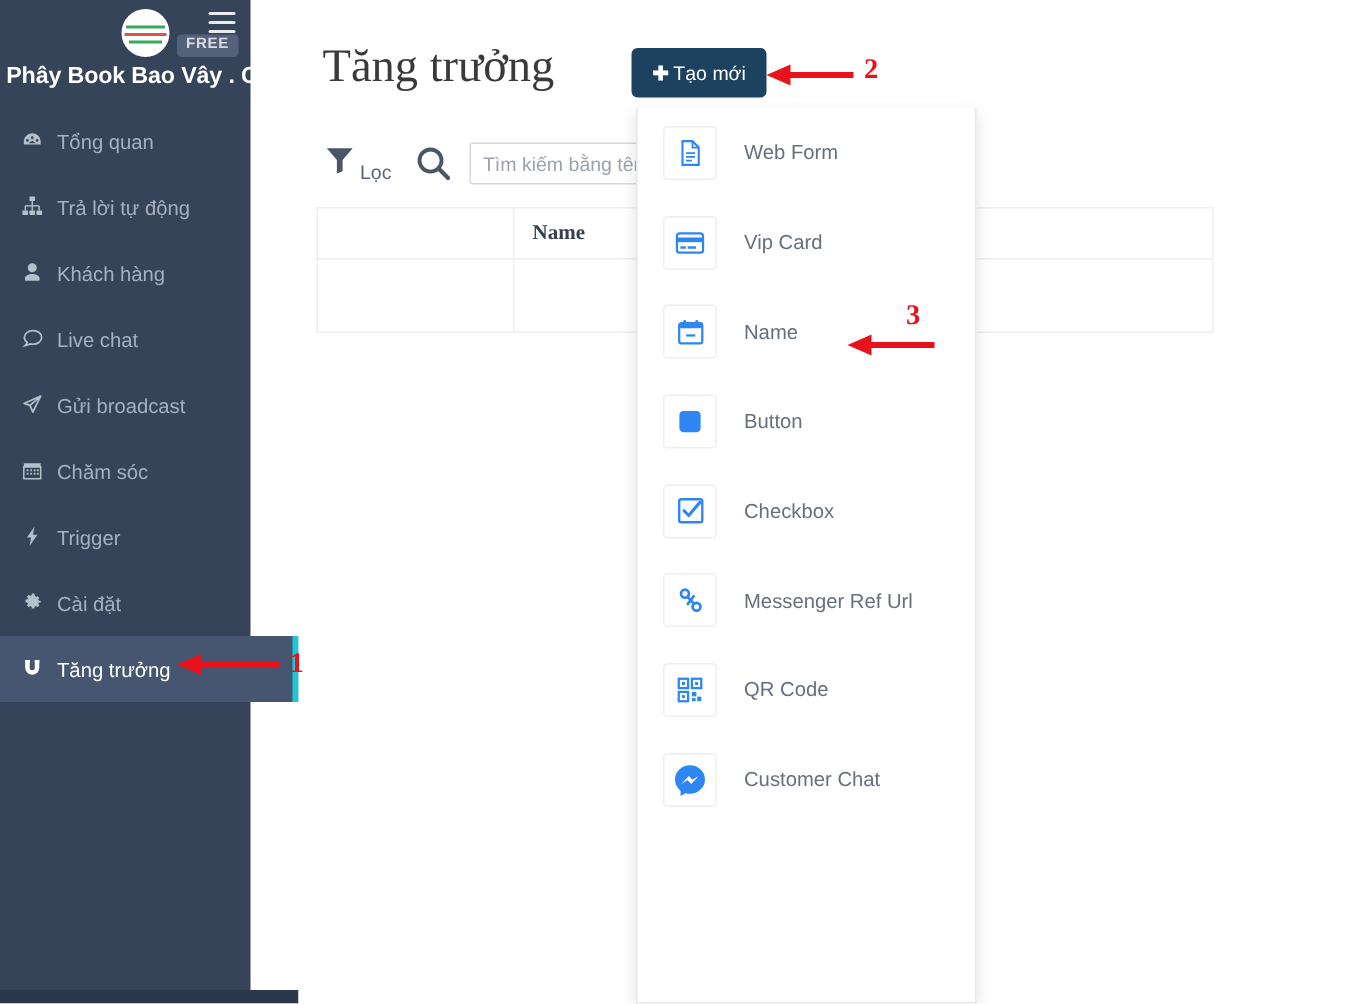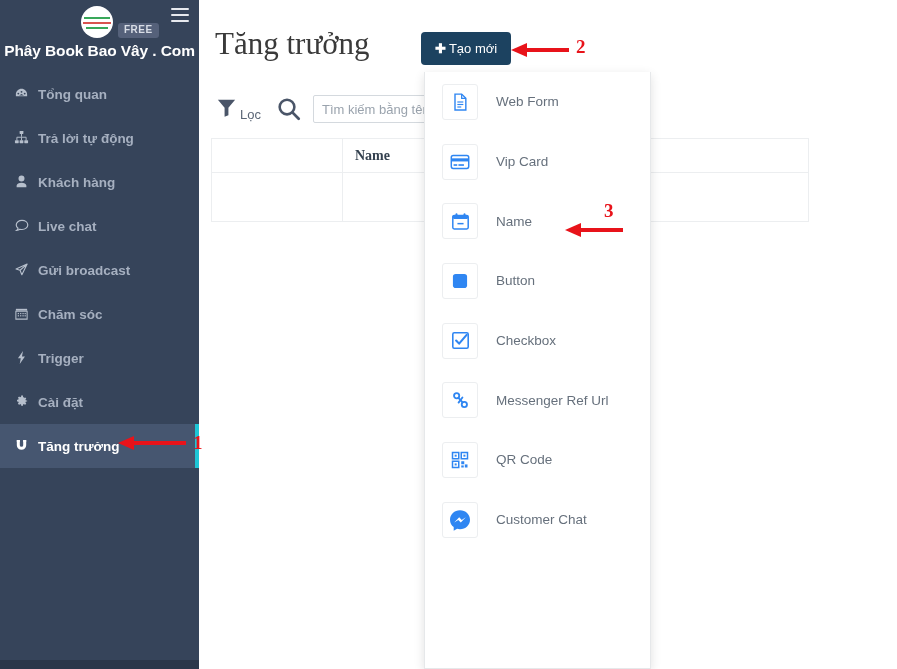--- a/index.html
+++ b/index.html
@@ -12,21 +12,21 @@
     overflow: hidden;
     background: #ffffff;
     font-family: "Liberation Sans", sans-serif;
     position: relative;
   }
 
   
   .sidebar {
     position: absolute;
     left: 0; top: 0;
-    width: 199px;
+    width: 167px;
     height: 660px;
     background: #36445a;
     box-sizing: border-box;
   }
   .sidebar-bottom-strip {
     position: absolute;
     left: 0; top: 660px;
     width: 199px;
     height: 9px;
     background: #2b374a;
@@ -100,21 +100,20 @@
   .nav-item {
     position: relative;
     height: 44px;
     display: flex;
     align-items: center;
     padding-left: 14px;
     box-sizing: border-box;
     cursor: pointer;
     color: #a6b0c0;
     font-size: 13.5px;
-    font-weight: bold;
   }
   .nav-item.active {
     background: #465670;
     color: #ffffff;
   }
   .nav-item.active::after {
     content: "";
     position: absolute;
     right: 0; top: 0;
     width: 4px; height: 100%;

